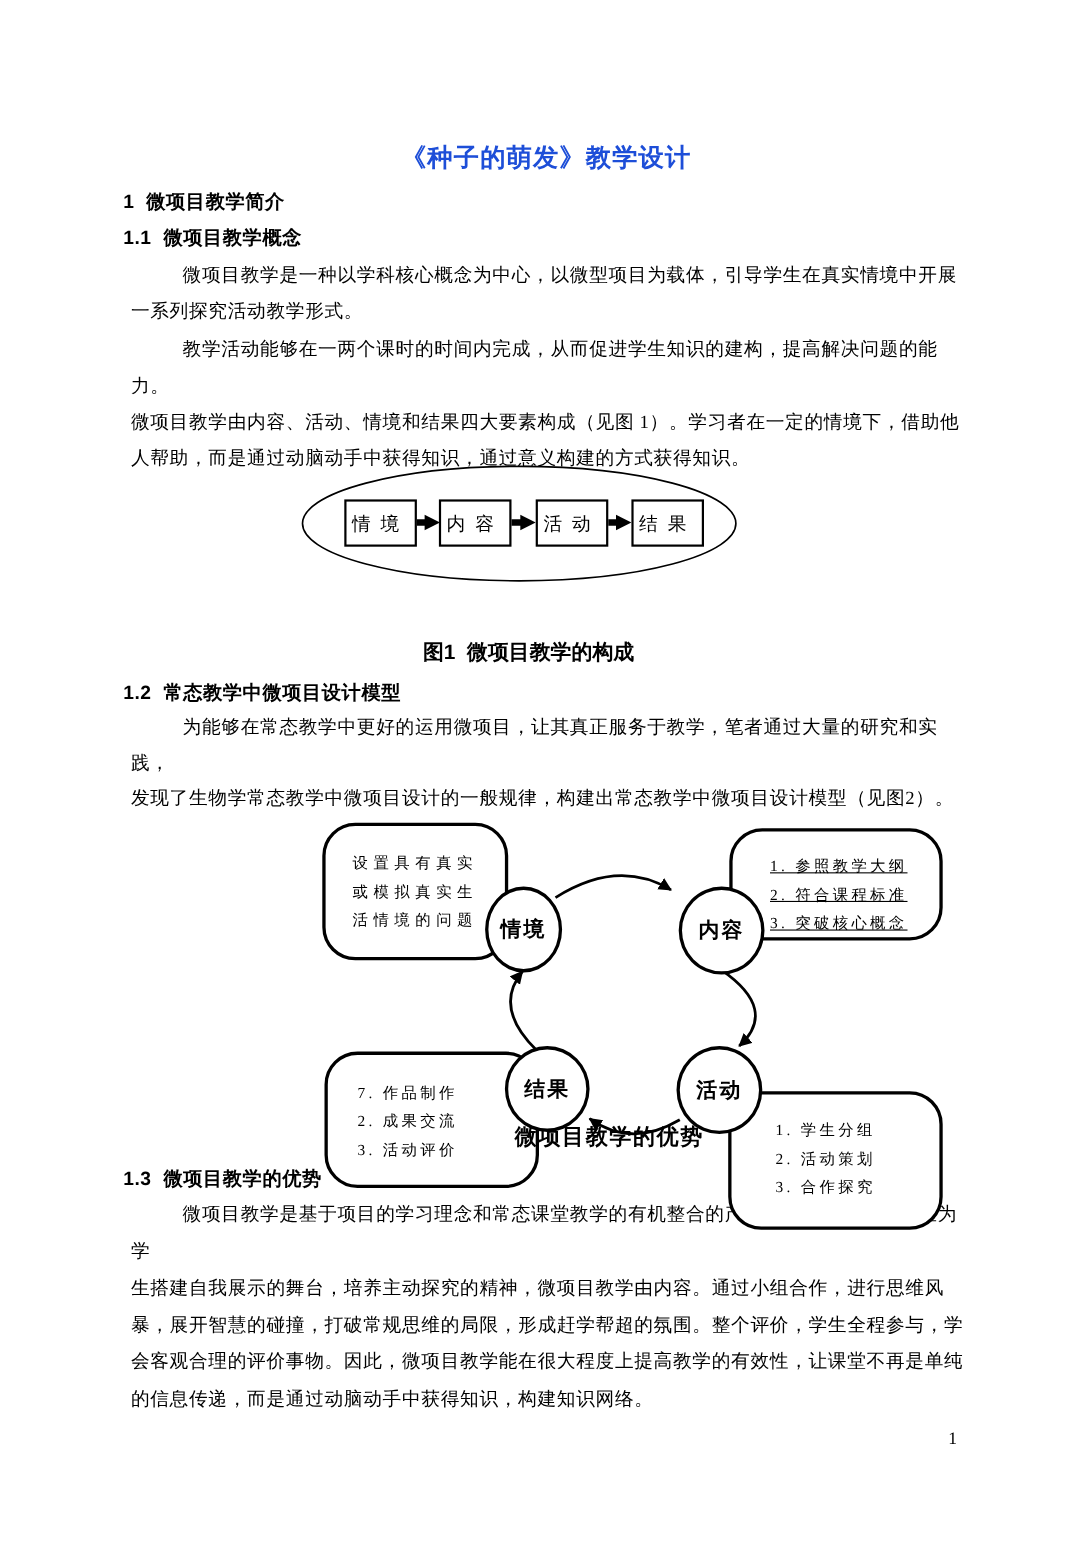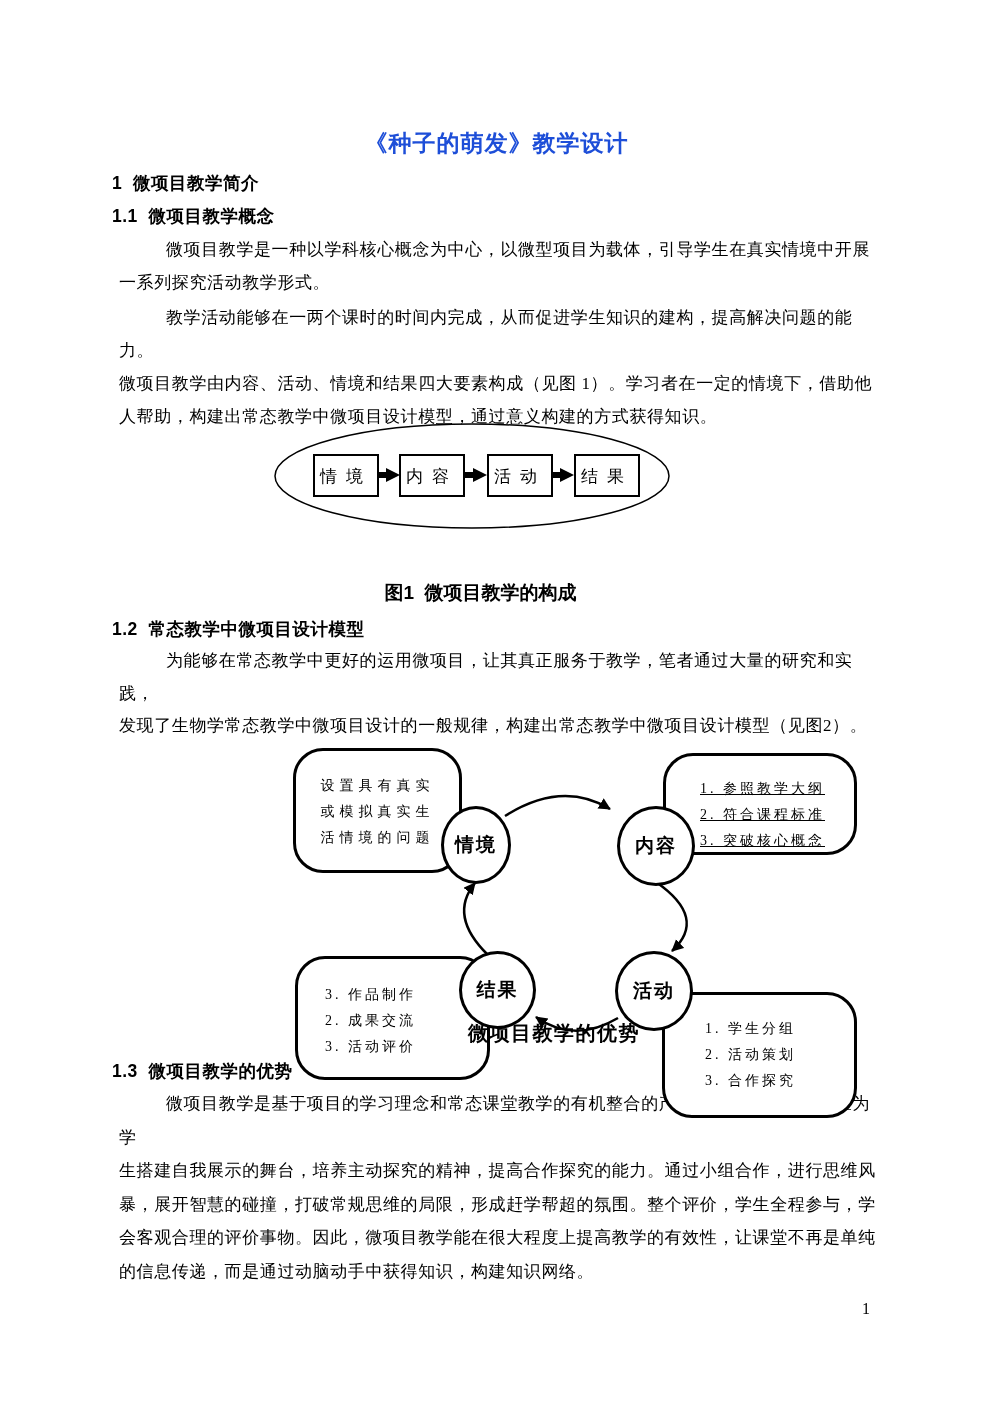--- a/index.html
+++ b/index.html
@@ -46,21 +46,21 @@
   <div class="heading" style="top:204px;">1.1  微项目教学概念</div>
 
   <div class="para" style="top:233px;">
     <div class="line indent">微项目教学是一种以学科核心概念为中心，以微型项目为载体，引导学生在真实情境中开展</div>
     <div class="line">一系列探究活动教学形式。</div>
   </div>
 
   <div class="para" style="top:301px;">
     <div class="line indent">教学活动能够在一两个课时的时间内完成，从而促进学生知识的建构，提高解决问题的能力。</div>
     <div class="line">微项目教学由内容、活动、情境和结果四大要素构成（见图 1）。学习者在一定的情境下，借助他</div>
-    <div class="line">人帮助，构建出常态教学中微项目设计模型，通过意义构建的方式获得知识。</div>
+    <div class="line">人帮助，而是通过动脑动手中获得知识，通过意义构建的方式获得知识。</div>
   </div>
 
   <svg style="position:absolute;left:272px;top:421px;z-index:1;" width="402" height="112" viewBox="0 0 402 112">
     <ellipse cx="200" cy="55" rx="197" ry="52" fill="none" stroke="#000" stroke-width="1.5"></ellipse>
     <rect x="42" y="34" width="64" height="41" fill="#fff" stroke="#000" stroke-width="2"></rect>
     <rect x="128" y="34" width="64" height="41" fill="#fff" stroke="#000" stroke-width="2"></rect>
     <rect x="216" y="34" width="64" height="41" fill="#fff" stroke="#000" stroke-width="2"></rect>
     <rect x="303" y="34" width="64" height="41" fill="#fff" stroke="#000" stroke-width="2"></rect>
     <text x="74" y="61" font-size="17" letter-spacing="9" text-anchor="middle">情境</text>
     <text x="160" y="61" font-size="17" letter-spacing="9" text-anchor="middle">内容</text>
@@ -109,21 +109,21 @@
     <div class="line">活情境的问题</div>
   </div>
 
   <div class="f2-box" style="left:663px;top:753px;width:194px;height:102px;padding:20px 0 0 34px;text-decoration:underline;">
     <div class="line">1. 参照教学大纲</div>
     <div class="line">2. 符合课程标准</div>
     <div class="line">3. 突破核心概念</div>
   </div>
 
   <div class="f2-box" style="left:295px;top:956px;width:195px;height:124px;padding:23px 0 0 27px;">
-    <div class="line">3. 作品制作</div>
+    <div class="line">7. 作品制作</div>
     <div class="line">2. 成果交流</div>
     <div class="line">3. 活动评价</div>
   </div>
 
   <div class="f2-box" style="left:662px;top:956px;width:195px;height:126px;padding:21px 0 0 40px;margin-top:36px;">
     <div class="line">1. 学生分组</div>
     <div class="line">2. 活动策划</div>
     <div class="line">3. 合作探究</div>
   </div>
 
@@ -137,21 +137,21 @@
   </div>
   <div class="f2-circle" style="left:459px;top:951px;width:77px;height:78px;">
     <span>结果</span>
   </div>
   <div class="f2-circle" style="left:615px;top:951px;width:78px;height:80px;">
     <span>活动</span>
   </div>
 
   <div class="para lh335" style="top:1087px;">
     <div class="line indent">微项目教学是基于项目的学习理念和常态课堂教学的有机整合的产物，在实施过程中注重为学</div>
-    <div class="line">生搭建自我展示的舞台，培养主动探究的精神，提高合作探究的能力。通过小组合作，进行思维风</div>
+    <div class="line">生搭建自我展示的舞台，培养主动探究的精神，微项目教学由内容。通过小组合作，进行思维风</div>
     <div class="line">暴，展开智慧的碰撞，打破常规思维的局限，形成赶学帮超的氛围。整个评价，学生全程参与，学</div>
     <div class="line">会客观合理的评价事物。因此，微项目教学能在很大程度上提高教学的有效性，让课堂不再是单纯</div>
     <div class="line">的信息传递，而是通过动脑动手中获得知识，构建知识网络。</div>
   </div>
 
   <div class="page-number">1</div>
 
 </div>
 
 </body></html>

